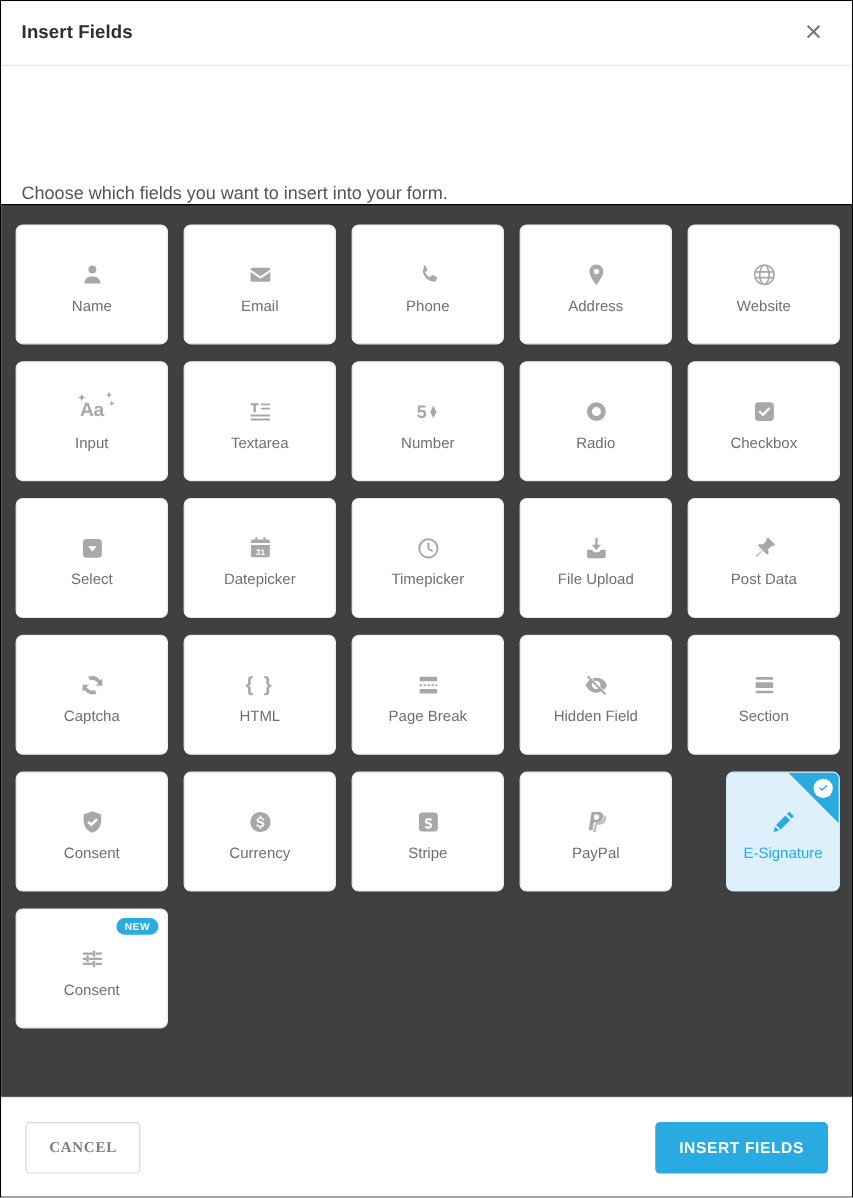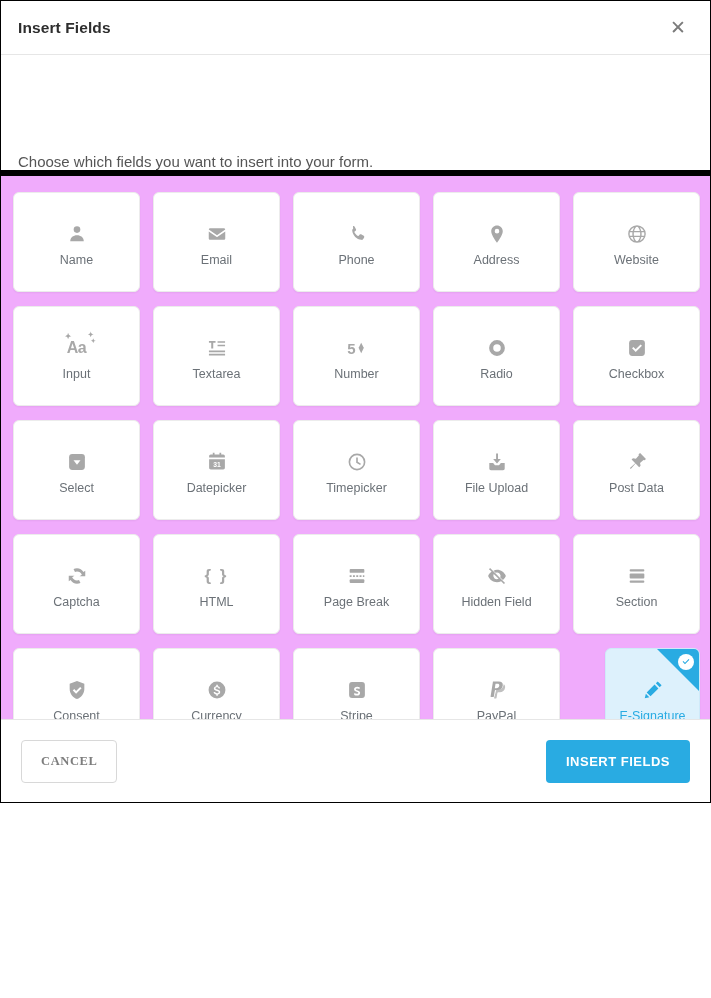--- a/index.html
+++ b/index.html
@@ -6,21 +6,21 @@
   html, body {
     margin: 0; padding: 0;
     background: #ffffff;
   }
   body {
     width: 711px; height: 998px;
     font-family: "Liberation Sans", sans-serif;
     overflow: hidden;
   }
   .modal {
-    width: 711px; height: 803px;
+    width: 711px; height: 998px;
     border: 1px solid #000000;
     background: #ffffff;
     display: flex;
     flex-direction: column;
     position: relative;
   }
   
   .modal-header {
     height: 54px;
     flex: 0 0 54px;
@@ -55,22 +55,22 @@
     align-items: flex-end;
     padding: 0 17px;
   }
   .modal-intro span {
     font-size: 15px;
     color: #555555;
   }
   
   .field-area {
     flex: 1 1 auto;
-    background: #f0abfc;
-    border-top: 6px solid #000000;
+    background: #404040;
+    border-top: 1px solid #000000;
     border-bottom: 1px solid #e6e6e6;
     padding: 16px 24px 28px 12px;
     overflow: hidden;
   }
   .field-grid {
     display: grid;
     grid-template-columns: repeat(5, 127px);
     gap: 14px 13px;
   }
   .field-card {

